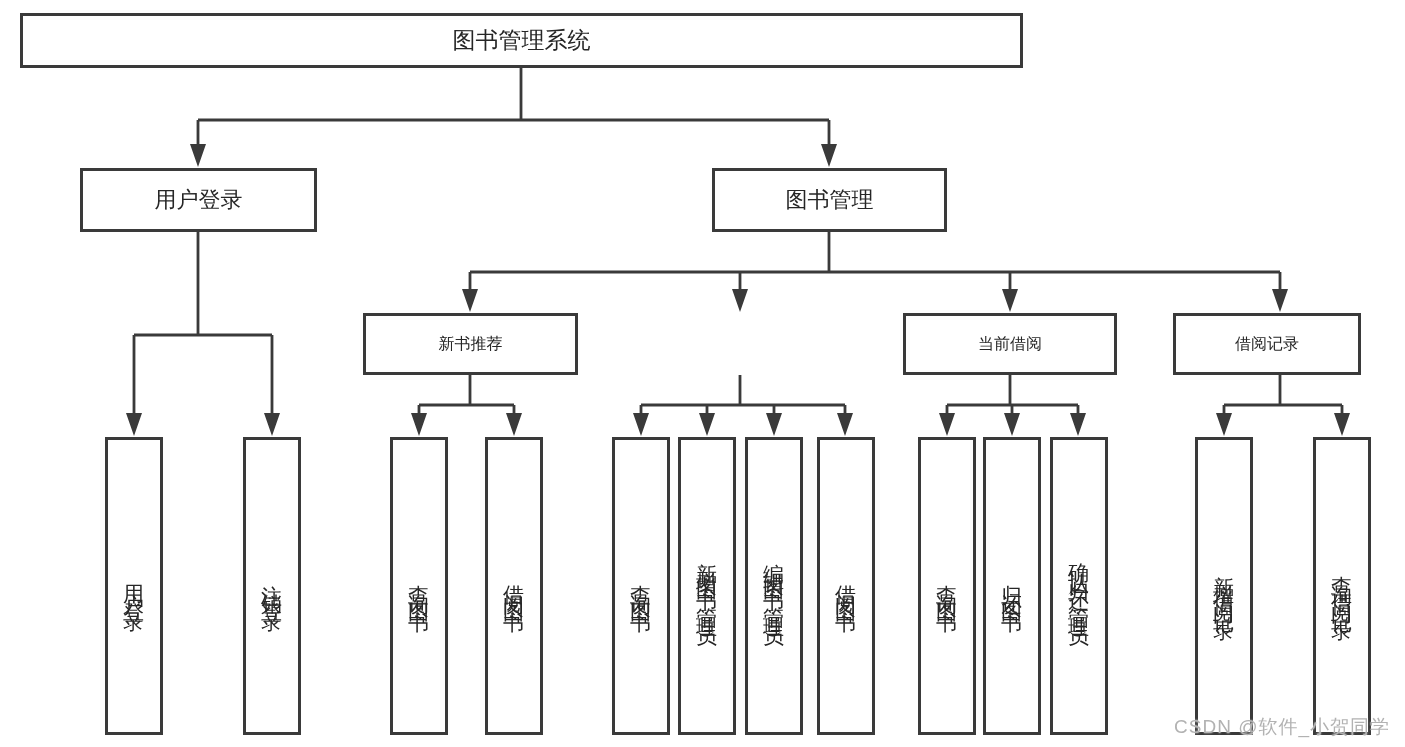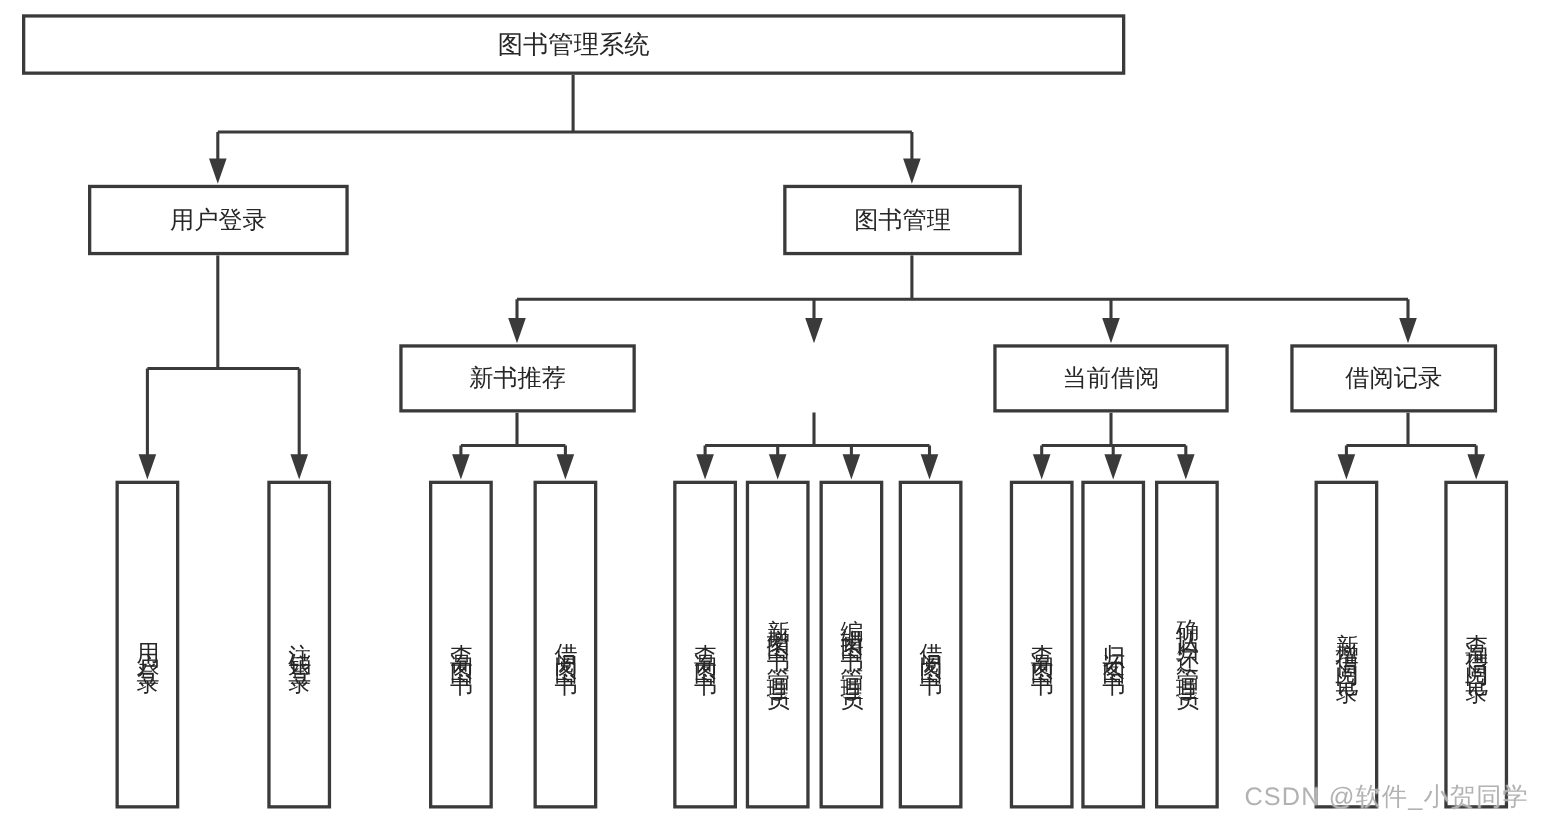--- a/index.html
+++ b/index.html
@@ -23,33 +23,33 @@
     position:absolute;
     border:3px solid var(--line);
     background:#ffffff;
     color:var(--text);
     display:flex;align-items:center;justify-content:center;
     box-sizing:border-box;
     z-index:2;
   }
   .node.root{left:20px;top:13px;width:1003px;height:55px;font-size:23px;}
   .node.lvl2{top:168px;height:64px;font-size:22px;}
-  .node.lvl3{top:313px;height:62px;font-size:22px;}
+  .node.lvl3{top:313px;height:62px;font-size:16px;}
   .node.leaf{top:437px;width:58px;height:298px;font-size:21px;}
   .node.leaf span{
     writing-mode:vertical-rl;
     letter-spacing:9px;
     line-height:1;
     white-space:nowrap;
   }
   .watermark{
     position:absolute;right:15px;bottom:7px;
     z-index:3;
     color:var(--wm);
-    font-size:23px;
+    font-size:19px;
     letter-spacing:1px;
     text-shadow:0 0 2px #ffffff;
   }
 </style>
 </head>
 <body>
 
 <div class="canvas">
 
   <svg class="connectors" viewBox="0 0 1405 747" xmlns="http://www.w3.org/2000/svg" aria-hidden="true">
@@ -72,21 +72,21 @@
              M1334,413 h16 L1342,436 z"></path>
   </svg>
 
   <div class="node root">
     <span>图书管理系统</span>
   </div>
 
   <div class="node lvl2" style="left:80px;width:237px;">
     <span>用户登录</span>
   </div>
-  <div class="node lvl2" style="left:712px;width:217px;">
+  <div class="node lvl2" style="left:712px;width:235px;">
     <span>图书管理</span>
   </div>
 
   <div class="node lvl3" style="left:363px;width:215px;">
     <span>新书推荐</span>
   </div>
   <div class="node lvl3" style="left:903px;width:214px;text-align:center;">
     <span>当前借阅</span>
   </div>
   <div class="node lvl3" style="left:1173px;width:188px;">

